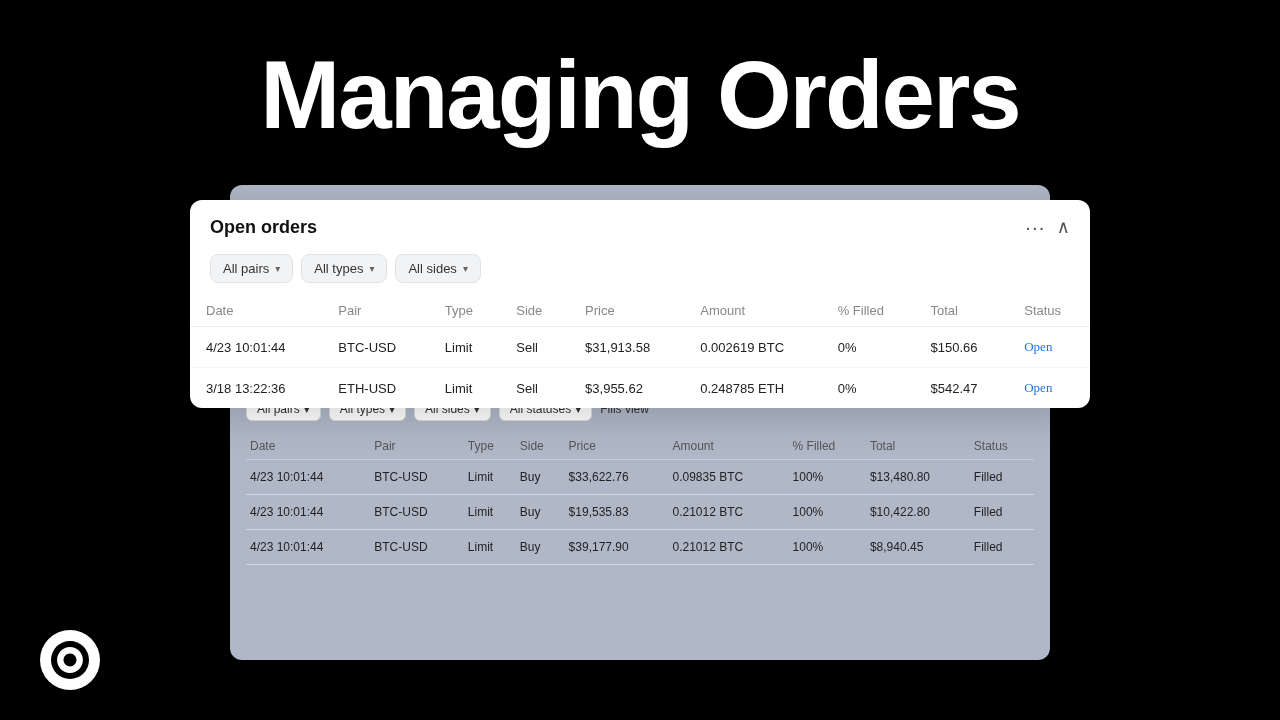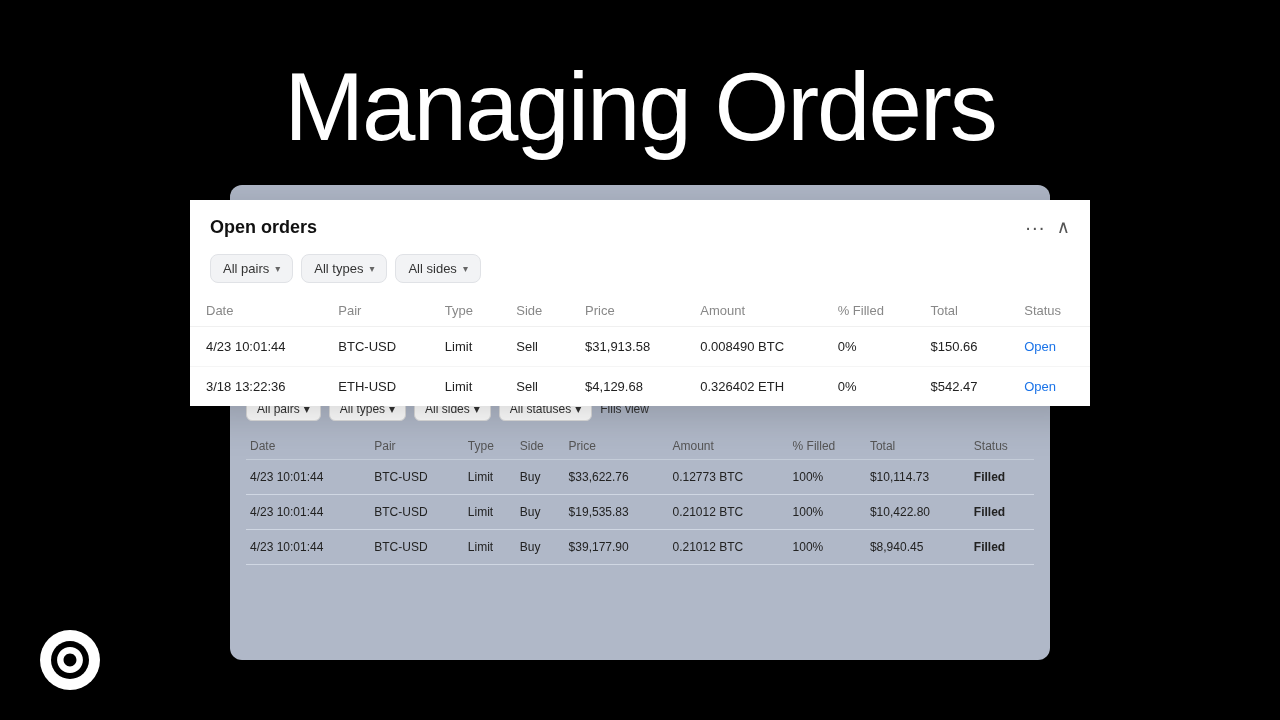--- a/index.html
+++ b/index.html
@@ -13,25 +13,24 @@
       position: relative;
     }
 
     
     .hero-title {
       position: absolute;
       top: 40px;
       left: 0; right: 0;
       text-align: center;
       font-size: 96px;
-      font-weight: 400;
+      font-weight: 700;
       color: #fff;
       letter-spacing: -2px;
       z-index: 1;
-      margin-top: 12px;
     }
 
     
     .bg-panel {
       position: absolute;
       top: 185px;
       left: 230px;
       right: 230px;
       bottom: 60px;
       background: #b0b8c8;
@@ -90,31 +89,31 @@
     }
 
     .table-secondary td {
       padding: 10px 4px;
       color: #222;
       border-bottom: 1px solid #d0d7e3;
     }
 
     .status-filled {
       color: #333;
-      font-weight: 700;
+      font-weight: 400;
     }
 
     
     .orders-card {
       position: absolute;
       top: 200px;
       left: 190px;
       width: 900px;
       background: #fff;
-      border-radius: 0;
+      border-radius: 12px;
       box-shadow: 0 8px 40px rgba(0,0,0,0.18);
       z-index: 10;
       overflow: hidden;
     }
 
     .card-header {
       display: flex;
       align-items: center;
       justify-content: space-between;
       padding: 16px 20px 8px 20px;
@@ -189,20 +188,21 @@
 
     .orders-table td {
       padding: 12px 16px;
       color: #222;
       border-bottom: 1px solid #f5f5f5;
     }
 
     .orders-table td.status-open {
       color: #1a73e8;
       font-weight: 500;
+      font-family: Liberation Serif, serif;
     }
 
     .orders-table tr:last-child td {
       border-bottom: none;
     }
 
     
     .coinbase-logo {
       position: absolute;
       bottom: 30px;
@@ -262,23 +262,23 @@
           <th>Status</th>
         </tr>
       </thead>
       <tbody>
         <tr>
           <td>4/23 10:01:44</td>
           <td>BTC-USD</td>
           <td>Limit</td>
           <td>Buy</td>
           <td>$33,622.76</td>
-          <td>0.12773 BTC</td>
+          <td>0.09835 BTC</td>
           <td>100%</td>
-          <td>$10,114.73</td>
+          <td>$13,480.80</td>
           <td class="status-filled">Filled</td>
         </tr>
         <tr>
           <td>4/23 10:01:44</td>
           <td>BTC-USD</td>
           <td>Limit</td>
           <td>Buy</td>
           <td>$19,535.83</td>
           <td>0.21012 BTC</td>
           <td>100%</td>
@@ -339,32 +339,32 @@
         <th>Status</th>
       </tr>
     </thead>
     <tbody>
       <tr>
         <td>4/23 10:01:44</td>
         <td>BTC-USD</td>
         <td>Limit</td>
         <td>Sell</td>
         <td>$31,913.58</td>
-        <td>0.008490 BTC</td>
+        <td>0.002619 BTC</td>
         <td>0%</td>
         <td>$150.66</td>
         <td class="status-open">Open</td>
       </tr>
       <tr>
         <td>3/18 13:22:36</td>
         <td>ETH-USD</td>
         <td>Limit</td>
         <td>Sell</td>
-        <td>$4,129.68</td>
-        <td>0.326402 ETH</td>
+        <td>$3,955.62</td>
+        <td>0.248785 ETH</td>
         <td>0%</td>
         <td>$542.47</td>
         <td class="status-open">Open</td>
       </tr>
     </tbody>
   </table>
 </div>
 
 <div class="coinbase-logo">
   <svg viewBox="0 0 50 50" fill="none" xmlns="http://www.w3.org/2000/svg">

